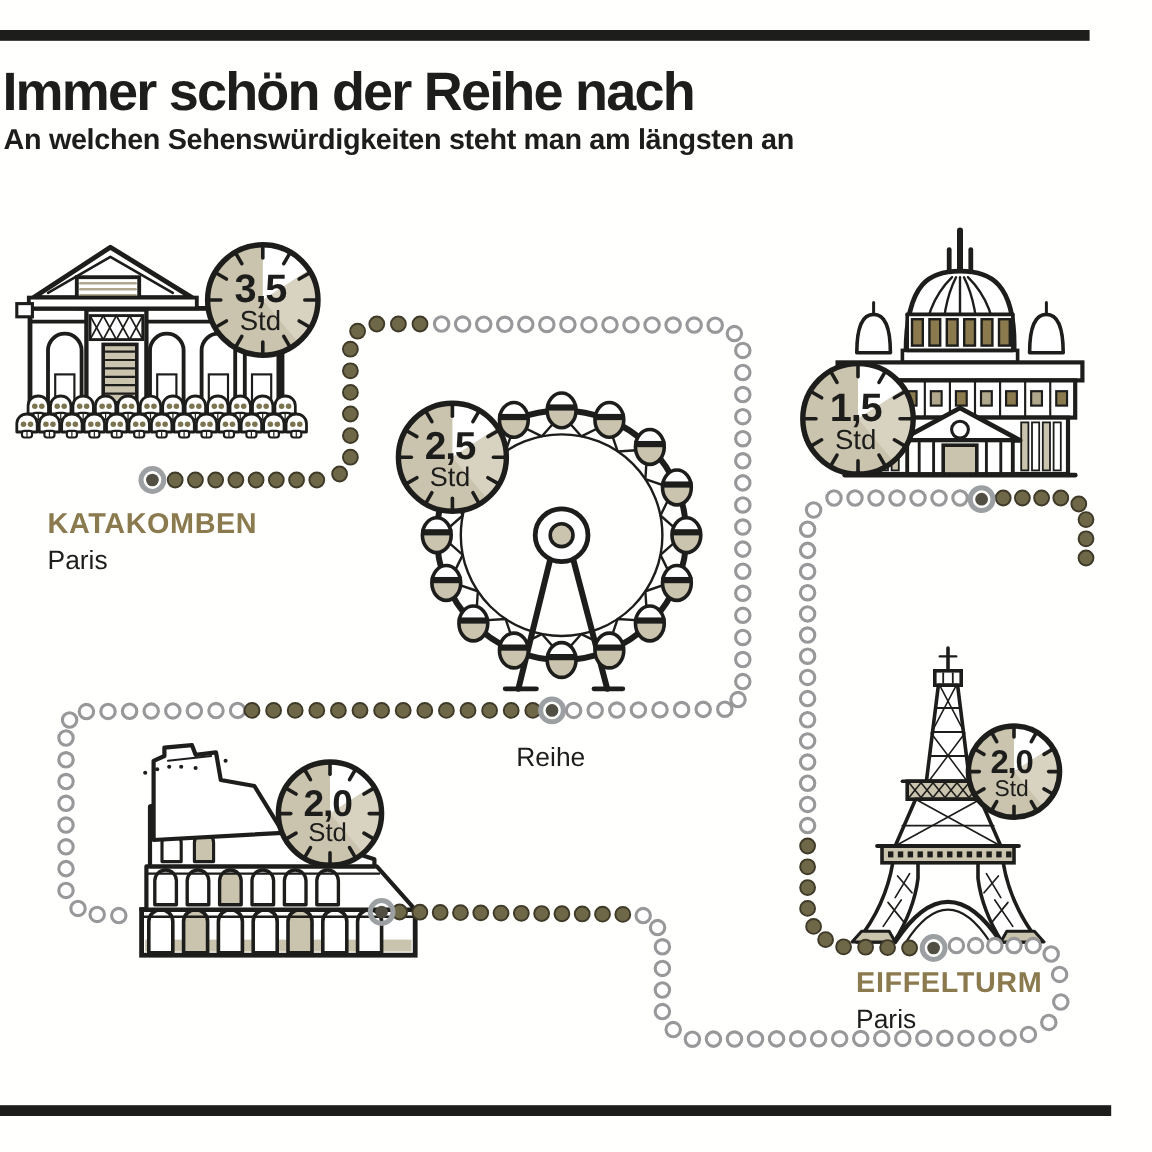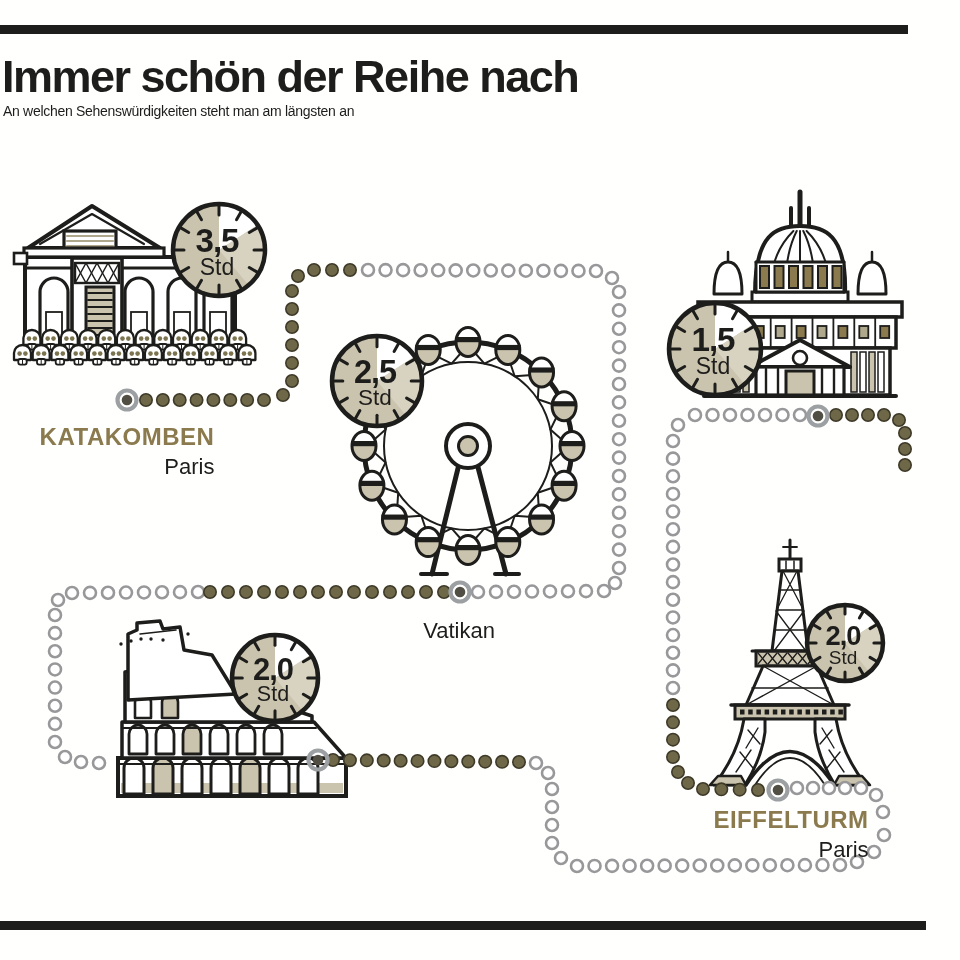--- a/index.html
+++ b/index.html
@@ -3,24 +3,24 @@
 <meta charset="utf-8">
 <style>
   html,body{margin:0;padding:0;background:#ffffff}
   #stage{position:relative;width:960px;height:960px;background:#fffffe;overflow:hidden;
          font-family:"Liberation Sans",sans-serif;color:#1d1d1b}
   .rule{position:absolute;left:0;background:#1d1d1b}
   #top-rule{top:25px;width:908px;height:9px}
   #bottom-rule{top:921px;width:926px;height:9px}
   #page-title{position:absolute;left:2px;top:54px;font-size:45px;font-weight:bold;
               letter-spacing:-1.5px;line-height:1;white-space:nowrap}
-  #page-subtitle{position:absolute;left:3px;top:104px;font-size:14px;font-weight:normal;
+  #page-subtitle{position:absolute;left:3px;top:104px;font-size:24px;font-weight:bold;
                  letter-spacing:-0.3px;line-height:1.1;white-space:nowrap}
   #scene{position:absolute;left:0;top:0}
-  .attr{position:absolute;transform:translateX(-50%);text-align:right;line-height:1.15}
+  .attr{position:absolute;transform:translateX(-50%);text-align:left;line-height:1.15}
   .attr .nm{display:block;font-size:24px;font-weight:bold;letter-spacing:0.5px;color:#8a7a4e;white-space:nowrap}
   .attr .ct{display:block;font-size:22px;color:#1d1d1b;margin-top:3px;white-space:nowrap}
   svg text{font-family:"Liberation Sans",sans-serif}
 </style>
 </head>
 <body>
 
 <div id="stage">
   <div id="top-rule" class="rule"></div>
   <div id="page-title">Immer schön der Reihe nach</div>
@@ -720,20 +720,20 @@
         <text x="843" y="644.52" text-anchor="middle" font-size="27.36" font-weight="bold" letter-spacing="-1" fill="#1d1d1b">2,0</text>
         <text x="843" y="663.52" text-anchor="middle" font-size="19" fill="#1d1d1b">Std</text>
       </g>
     </svg>
 
   <div class="attr" style="left:127px;top:423px">
     <span class="nm">KATAKOMBEN</span>
     <span class="ct">Paris</span>
   </div>
   <div class="attr" style="left:459px;top:615px">
-    <span class="ct">Vatikan</span>
+    <span class="ct">Reihe</span>
   </div>
   <div class="attr" style="left:791px;top:806px">
     <span class="nm">EIFFELTURM</span>
     <span class="ct">Paris</span>
   </div>
   <div id="bottom-rule" class="rule"></div>
 </div>
 
 </body></html>

